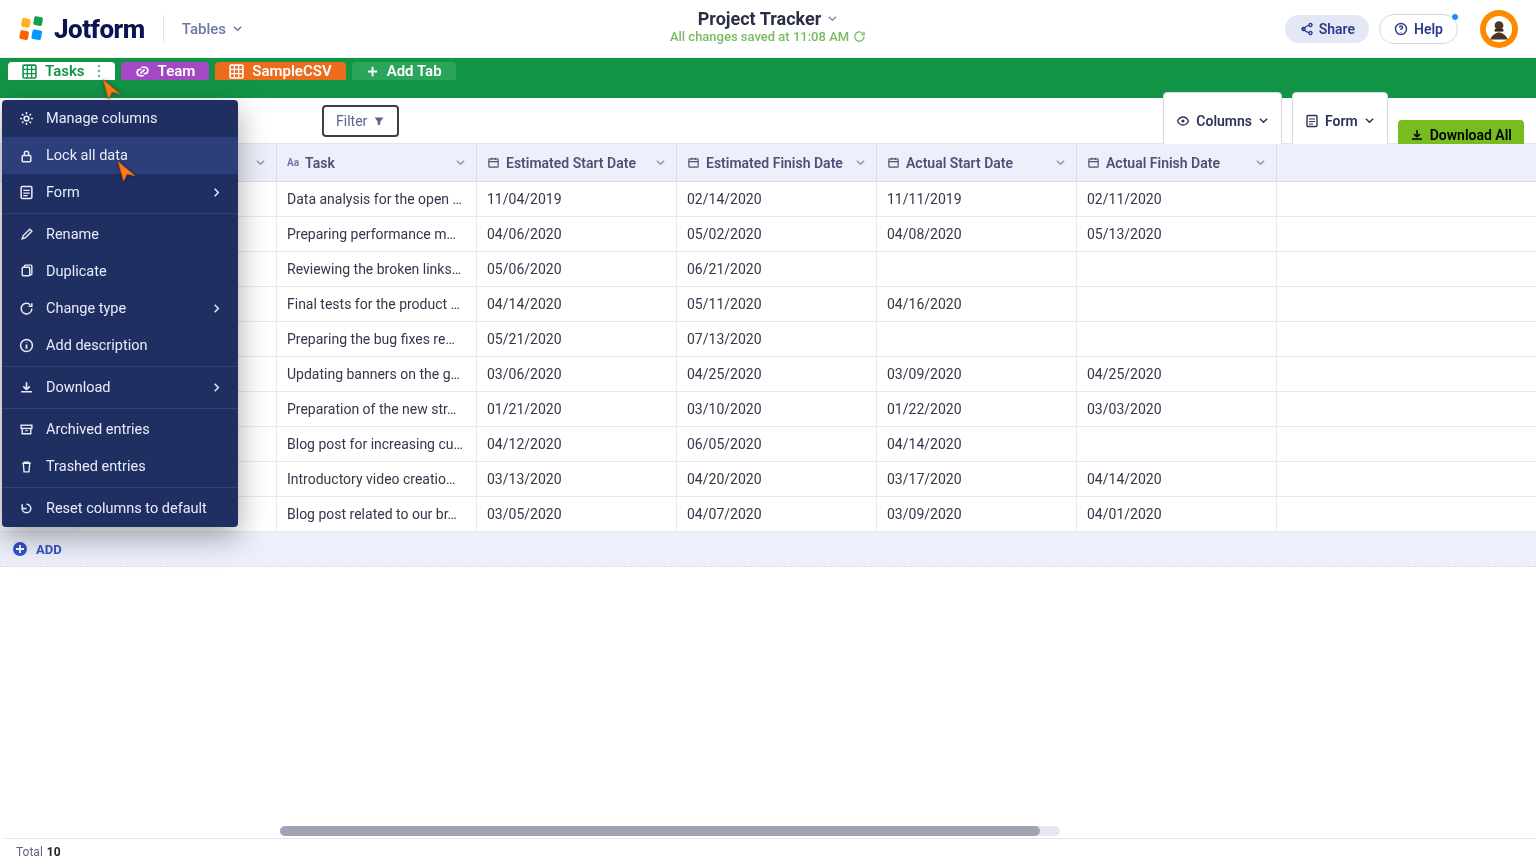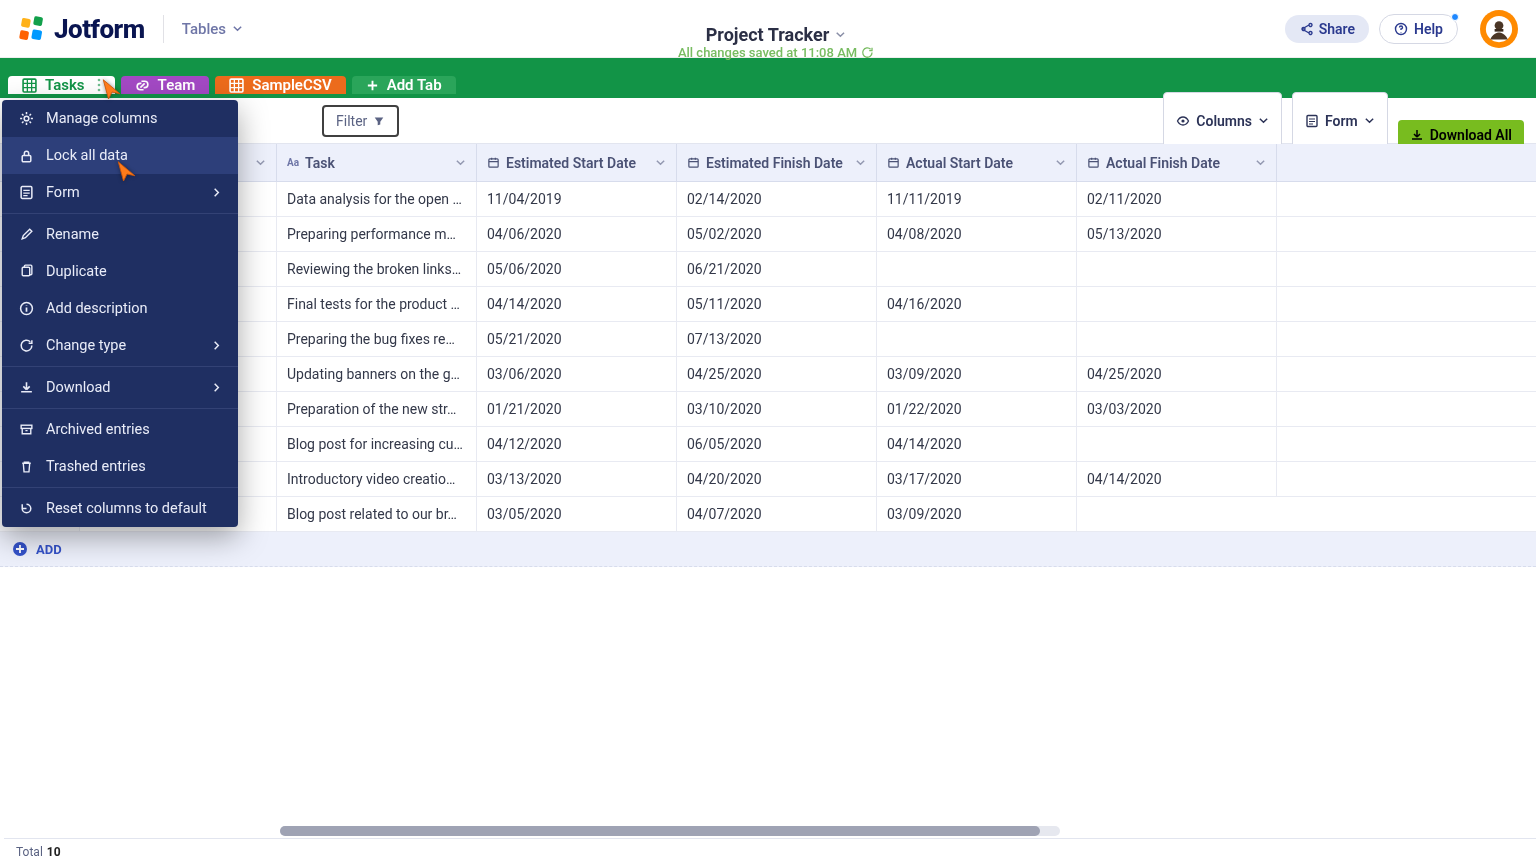--- a/index.html
+++ b/index.html
@@ -6,34 +6,34 @@
 body { background: #fff; width: 1536px; height: 864px; overflow: hidden; position: relative; }
 
 
 .top-header { height: 58px; display:flex; align-items:center; padding: 0 18px; border-bottom:1px solid #eee;}
 .logo-wrap { display:flex; align-items:center; gap:8px;}
 .logo-mark { width:28px; height:28px; position:relative;}
 .logo-mark svg { width:100%; height:100%;}
 .logo-text { font-size:26px; font-weight:800; color:#0a1551; letter-spacing:-0.5px;}
 .vdiv { width:1px; height:28px; background:#e1e1e6; margin:0 18px;}
 .tables-dd { display:flex; align-items:center; gap:6px; color:#6f76a7; font-size:15px; font-weight:500; cursor:pointer;}
-.header-center { position:absolute; left:50%; transform:translateX(-50%); text-align:left; top:24px;margin-left:8px;}
+.header-center { position:absolute; left:50%; transform:translateX(-50%); text-align:left; top:8px;}
 .doc-title-row { display:flex; align-items:center; justify-content:center; gap:6px;}
 .doc-title { font-size:18px; font-weight:700; color:#2b2f45;}
 .doc-saved { color:#78bc61; font-size:13px; font-weight:500; display:flex; align-items:center; gap:4px; justify-content:center;}
 .header-right { margin-left:auto; display:flex; align-items:center; gap:10px;}
 .pill-btn { display:flex; align-items:center; gap:6px; padding:6px 14px; border-radius:16px; font-size:14px; font-weight:600; cursor:pointer; border:none;}
 .share-btn { background:#e4e8f5; color:#2b3a8f;}
 .help-btn { background:#fff; border:1px solid #d5d8e4; color:#2b3a8f; position:relative;}
 .help-dot { position:absolute; top:-2px; right:-2px; width:8px; height:8px; border-radius:50%; background:#1e88ff; border:1px solid #fff;}
 .avatar { width:38px; height:38px; border-radius:50%; background:#ff8a00; display:flex; align-items:center; justify-content:center; margin-left:12px;}
 .avatar svg{ width:28px; height:28px;}
 
 
-.tab-bar { height:40px; background:#129447; display:flex; align-items:flex-end; padding-left:8px; gap:6px;}
+.tab-bar { height:40px; background:#129447; display:flex; align-items:flex-start; padding-left:8px; gap:6px;}
 .tab { display:flex; align-items:center; gap:8px; padding:0 14px; border-radius:4px 4px 0 0; font-size:15px; font-weight:600; cursor:pointer; position:relative; margin-top:4px; margin-bottom:4px;}
 .tab-active { background:#fff; color:#129447;}
 .tab-team { background:#a349c4; color:#fff;}
 .tab-sample { background:#ec6b1c; color:#fff;}
 .tab-add { background:#2aa55a; color:#fff;}
 .tab-icon { display:inline-flex;}
 .tab-kebab { margin-left:4px; opacity:.6;}
 
 
 .toolbar { height:46px; border-bottom:1px solid #e2e5ef; display:flex; align-items:center; padding: 0 12px; gap:10px; position:relative;}
@@ -541,20 +541,21 @@
           <span>10</span>
           <span style="color:#555;font-size:13px;">Feb 19, 2020</span>
         </div>
         <div class="body-cell">
           <span class="project-chip chip-p2">Project 2</span>
         </div>
         <div class="body-cell">Blog post related to our br…</div>
         <div class="body-cell">03/05/2020</div>
         <div class="body-cell">04/07/2020</div>
         <div class="body-cell">03/09/2020</div>
+        <div class="body-cell">04/01/2020</div>
         <div class="body-cell" style="border-right:none"></div>
       </div>
     </div>
 
   <div class="add-row">
     <svg class="plus-c">
         <use href="#plus-circle"></use>
       </svg>
     <span>ADD</span>
   </div>
@@ -601,35 +602,35 @@
     <span class="cm-icon">
         <svg width="15" height="15">
           <use href="#dup-ic"></use>
         </svg>
       </span>
     <span>Duplicate</span>
   </div>
   <div class="cm-item">
     <span class="cm-icon">
         <svg width="15" height="15">
-          <use href="#info-ic"></use>
-        </svg>
-      </span>
-    <span>Add description</span>
-  </div>
-  <div class="cm-item">
-    <span class="cm-icon">
-        <svg width="15" height="15">
           <use href="#refresh-ic"></use>
         </svg>
       </span>
     <span>Change type</span>
     <svg class="chev cm-caret">
         <use href="#chev-right"></use>
       </svg>
+  </div>
+  <div class="cm-item">
+    <span class="cm-icon">
+        <svg width="15" height="15">
+          <use href="#info-ic"></use>
+        </svg>
+      </span>
+    <span>Add description</span>
   </div>
   <div class="cm-sep"></div>
   <div class="cm-item">
     <span class="cm-icon">
         <svg width="15" height="15">
           <use href="#dl-ic"></use>
         </svg>
       </span>
     <span>Download</span>
     <svg class="chev cm-caret">

